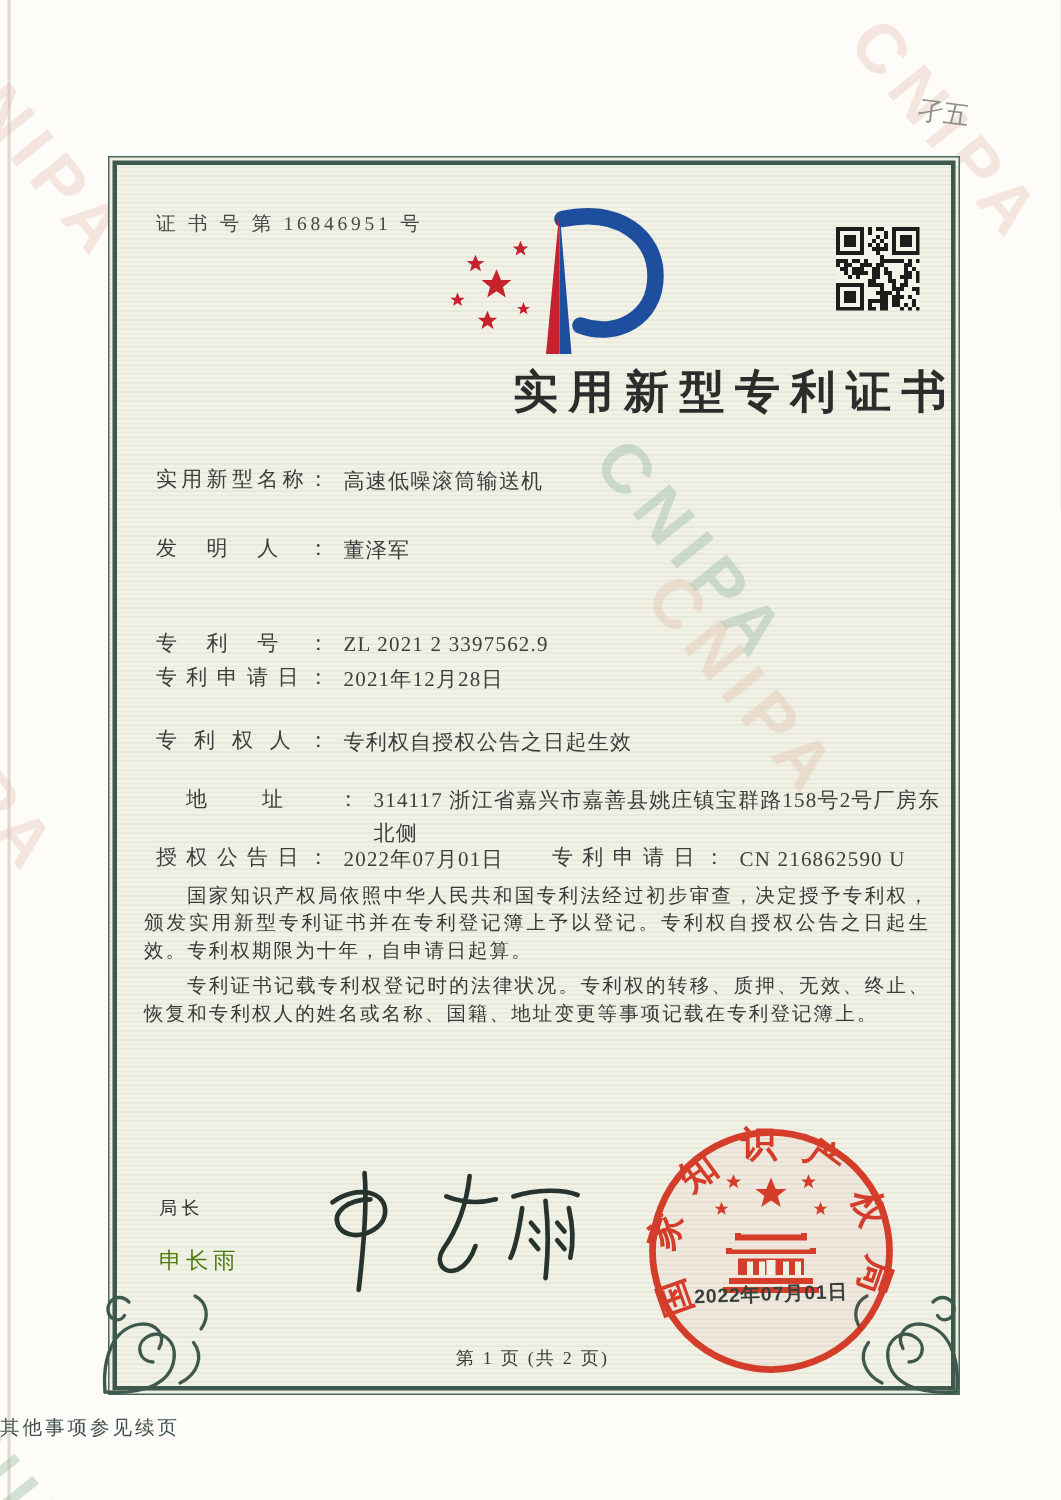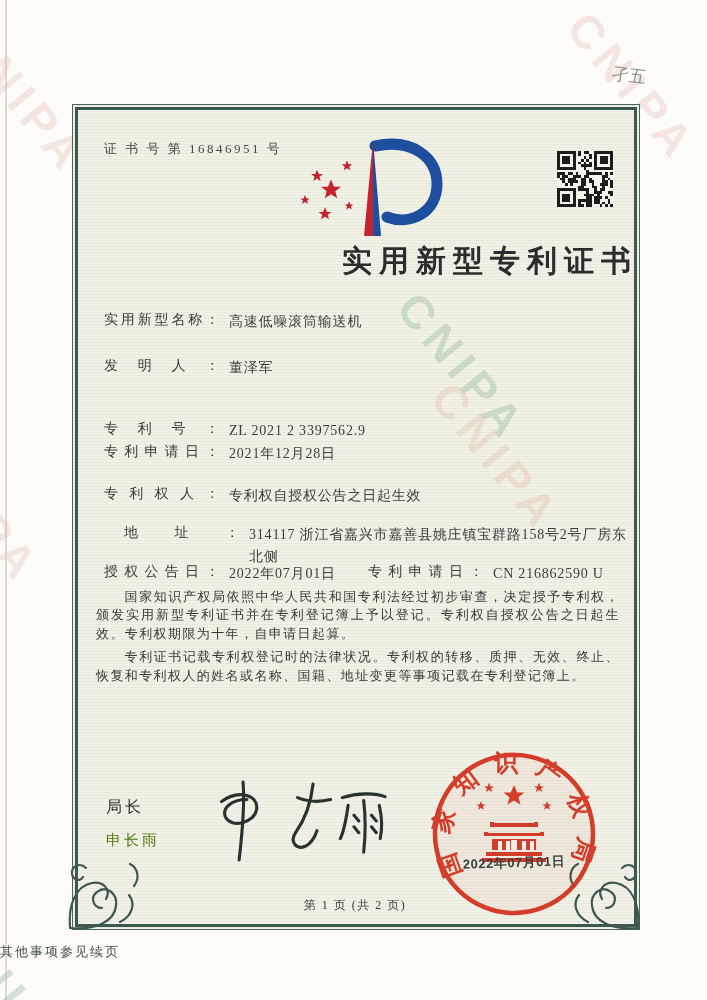--- a/index.html
+++ b/index.html
@@ -24,21 +24,21 @@
   .qr{position:absolute;left:557px;top:151px;width:56px;height:56px;z-index:4;}
   .title{position:absolute;left:72px;top:241px;width:566px;z-index:4;text-align:right;
          font-size:30px;font-weight:bold;letter-spacing:7px;color:#2c2c2c;}
   .frow{position:absolute;left:104px;width:516px;z-index:4;font-size:14px;letter-spacing:.8px;color:#3d3d3d;}
   .flabel{display:inline-block;width:116px;text-align:justify;text-align-last:justify;vertical-align:top;}
   .fvalue{display:inline-block;margin-left:9px;max-width:382px;vertical-align:top;line-height:1.55;}
   .grant-pair2{position:absolute;left:264px;top:0;white-space:nowrap;}
   .body-text{position:absolute;left:96px;top:588px;width:524px;z-index:4;}
   .body-text p{margin:0 0 5px 0;font-size:13px;letter-spacing:1.4px;line-height:1.42;
                text-indent:2.2em;text-align:justify;color:#3a3a3a;}
-  .issuer-title{position:absolute;left:106px;top:797px;z-index:4;font-size:16px;letter-spacing:3px;color:#2e2e2e;text-align:center;}
+  .issuer-title{position:absolute;left:106px;top:797px;z-index:4;font-size:12px;letter-spacing:3px;color:#2e2e2e;text-align:center;}
   .issuer-name{position:absolute;left:106px;top:831px;z-index:4;font-size:15px;letter-spacing:3px;color:#4d7c0f;}
   .signature{position:absolute;left:208px;top:776px;width:180px;height:88px;z-index:5;}
   .signature path{stroke:#27332e;stroke-width:3.2;fill:none;stroke-linecap:round;stroke-linejoin:round;}
   .seal{position:absolute;left:428px;top:748px;width:172px;height:172px;z-index:5;opacity:.93;}
   .seal-date{position:absolute;left:428px;top:854px;width:172px;z-index:6;text-align:center;
              font-family:"Liberation Sans","DejaVu Sans",sans-serif;font-weight:bold;font-size:13px;
              letter-spacing:.5px;color:#38403c;transform:rotate(-2deg);}
   .page-number{position:absolute;left:72px;top:897px;width:566px;z-index:4;text-align:center;
                font-size:12px;letter-spacing:1.5px;color:#3c3c3c;}
   .footer-note{position:absolute;left:0;top:943px;width:569px;z-index:4;

